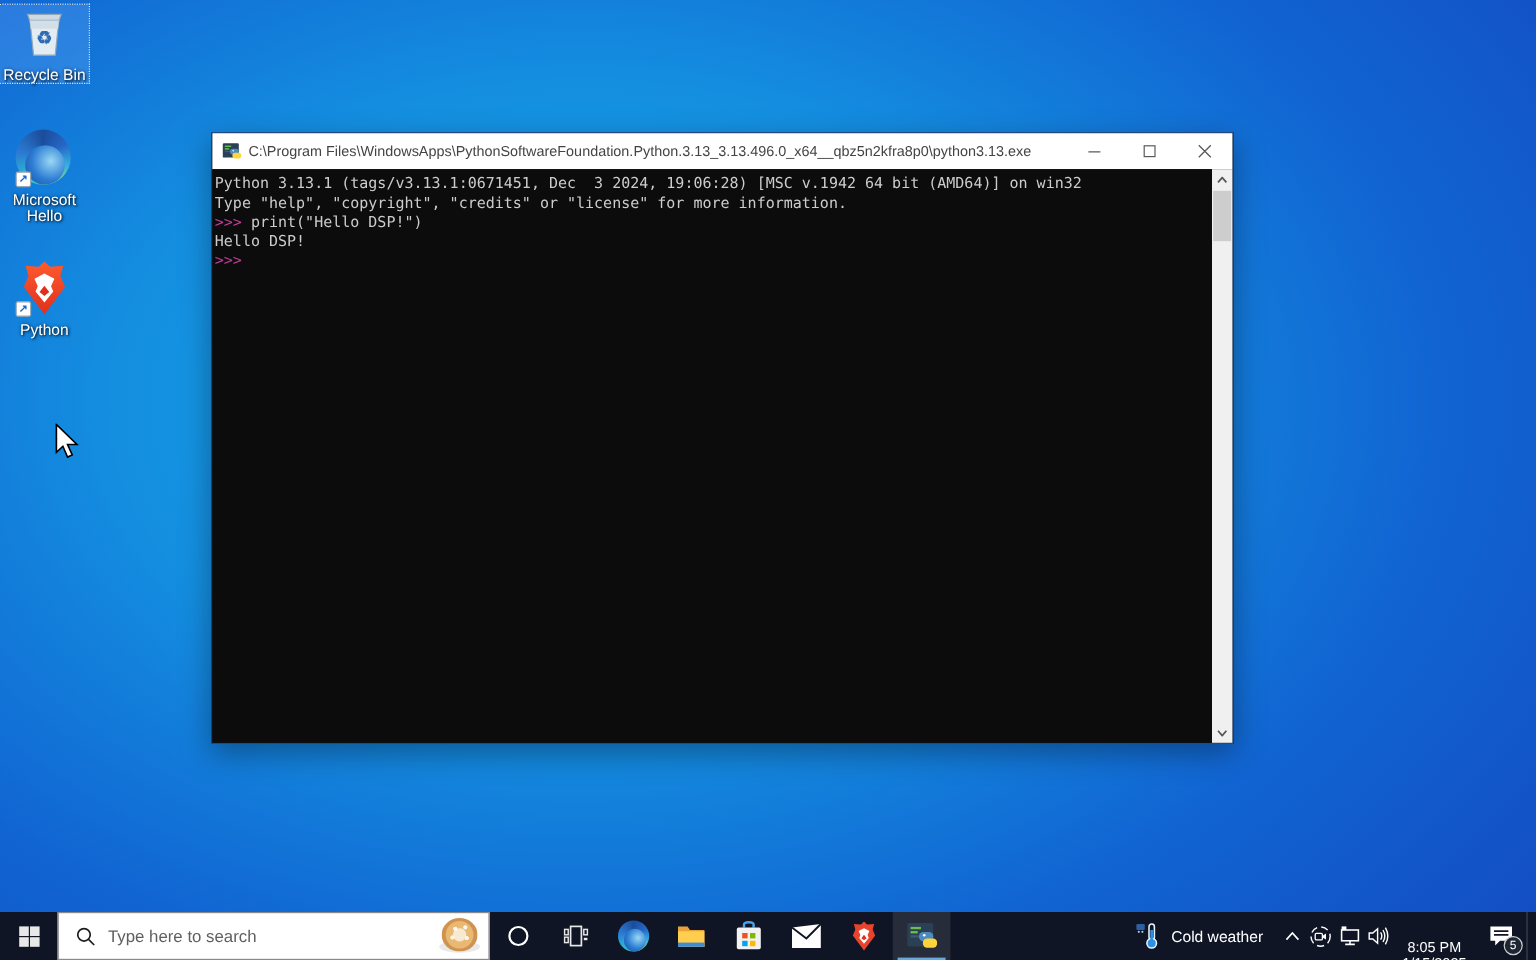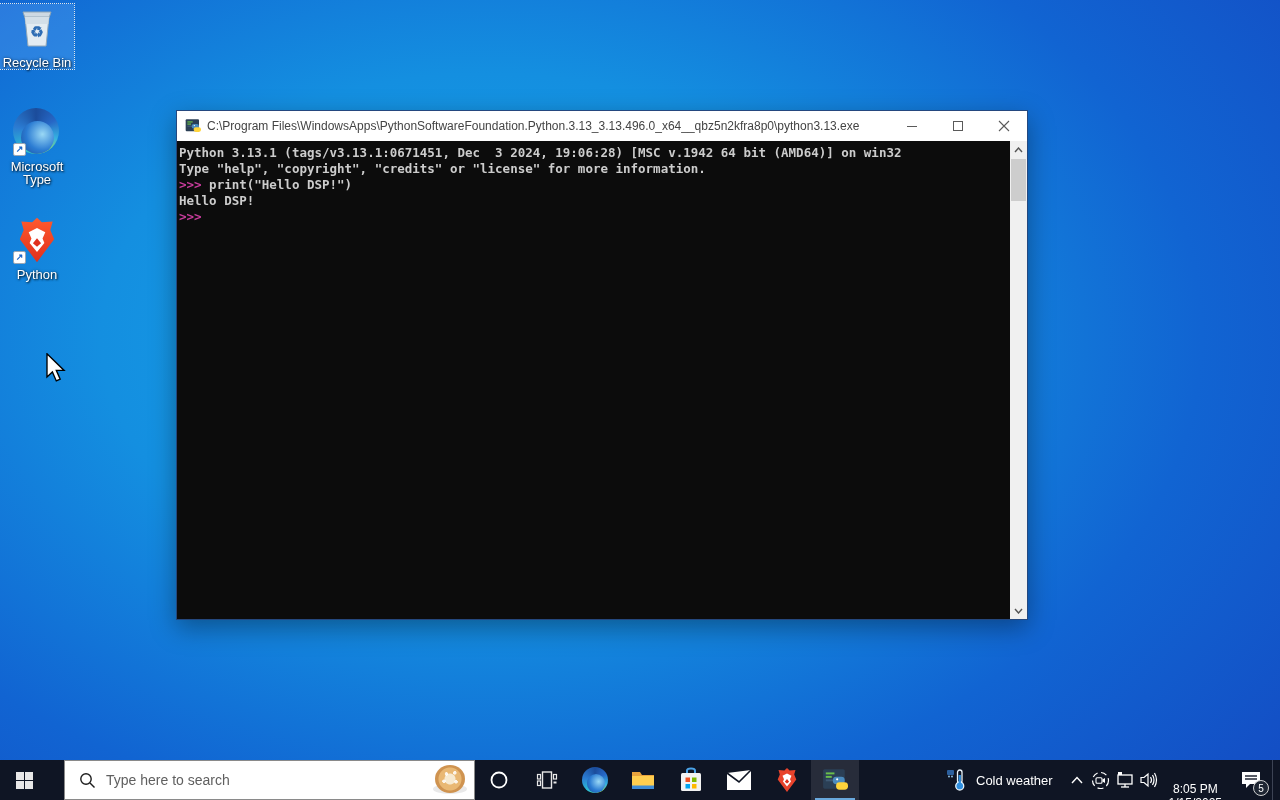--- a/index.html
+++ b/index.html
@@ -50,21 +50,21 @@
     flex:0 0 auto; padding-left:8px;
   }
   .titlebar .app-ico { width:16px; height:16px; margin-right:6px; flex:0 0 auto; }
   .titlebar .ttl {
     font-size:12px; color:#444; white-space:nowrap; overflow:hidden;
     flex:1 1 auto;
   }
   .winbtns { display:flex; height:100%; flex:0 0 auto; }
   .winbtn { width:46px; height:100%; display:flex; align-items:center; justify-content:center; color:#5a5a5a; }
   .winbtn svg { display:block; }
-  .console-wrap { flex:1 1 auto; display:flex; min-height:0;font-weight:bold; }
+  .console-wrap { flex:1 1 auto; display:flex; min-height:0; }
   .console {
     flex:1 1 auto; background:#0c0c0c; color:#cccccc;
     font-family:"DejaVu Sans Mono","Liberation Mono",monospace;
     font-size:12.5px; line-height:16px; padding:4px 0 0 2px;
     white-space:pre; overflow:hidden;
   }
   .console .prompt { color:#c73c9b; }
   .scrollbar {
     flex:0 0 17px; background:#f0f0f0; position:relative;
   }
@@ -74,22 +74,22 @@
 
   
   .taskbar {
     position:absolute; left:0; bottom:0; width:1280px; height:40px;
     background:#0f1524; display:flex; align-items:stretch; z-index:5;
   }
   .tb-btn { width:48px; display:flex; align-items:center; justify-content:center; flex:0 0 auto; }
   .start-logo { display:grid; grid-template-columns:8px 8px; grid-template-rows:8px 8px; gap:1px; }
   .start-logo span { background:#e8e8e8; }
   .searchbox {
-    width:411px; background:#ffffff; border:1px solid #8a8a8a; display:flex;
-    align-items:center; padding:0 6px 0 14px; flex:0 0 auto;margin-left:16px;
+    width:360px; background:#ffffff; border:1px solid #8a8a8a; display:flex;
+    align-items:center; padding:0 6px 0 14px; flex:0 0 auto;
   }
   .searchbox input {
     border:none; outline:none; flex:1 1 auto; font-size:14px;
     color:#4a4a4a; background:transparent; font-family:"Liberation Sans",sans-serif;
     min-width:0;
   }
   .searchbox input::placeholder { color:#5f5f5f; opacity:1; }
   .donut { width:36px; height:30px; position:relative; flex:0 0 auto; }
   .donut .plate { position:absolute; left:1px; bottom:1px; width:34px; height:10px; border-radius:50%; background:#e9e9e9; }
   .donut .torus {
@@ -132,21 +132,21 @@
     </svg>
   </div>
   <div class="lbl">Recycle Bin</div>
 </div>
 
 <div class="dicon" style="left:0px; top:108px;">
   <div class="ic">
     <div class="edge-ball" style="width:46px;height:46px;"></div>
     <span class="shortcut-arrow">↗</span>
   </div>
-  <div class="lbl">Microsoft Type</div>
+  <div class="lbl">Microsoft Hello</div>
 </div>
 
 <div class="dicon" style="left:0px; top:216px;">
   <div class="ic">
     <svg width="46" height="48" viewBox="0 0 24 26">
       <defs>
           <linearGradient id="bg1" x1="0" y1="0" x2="0" y2="1">
         <stop offset="0" stop-color="#ff5a2d"></stop>
             <stop offset="1" stop-color="#e0301d"></stop>
       </linearGradient>

